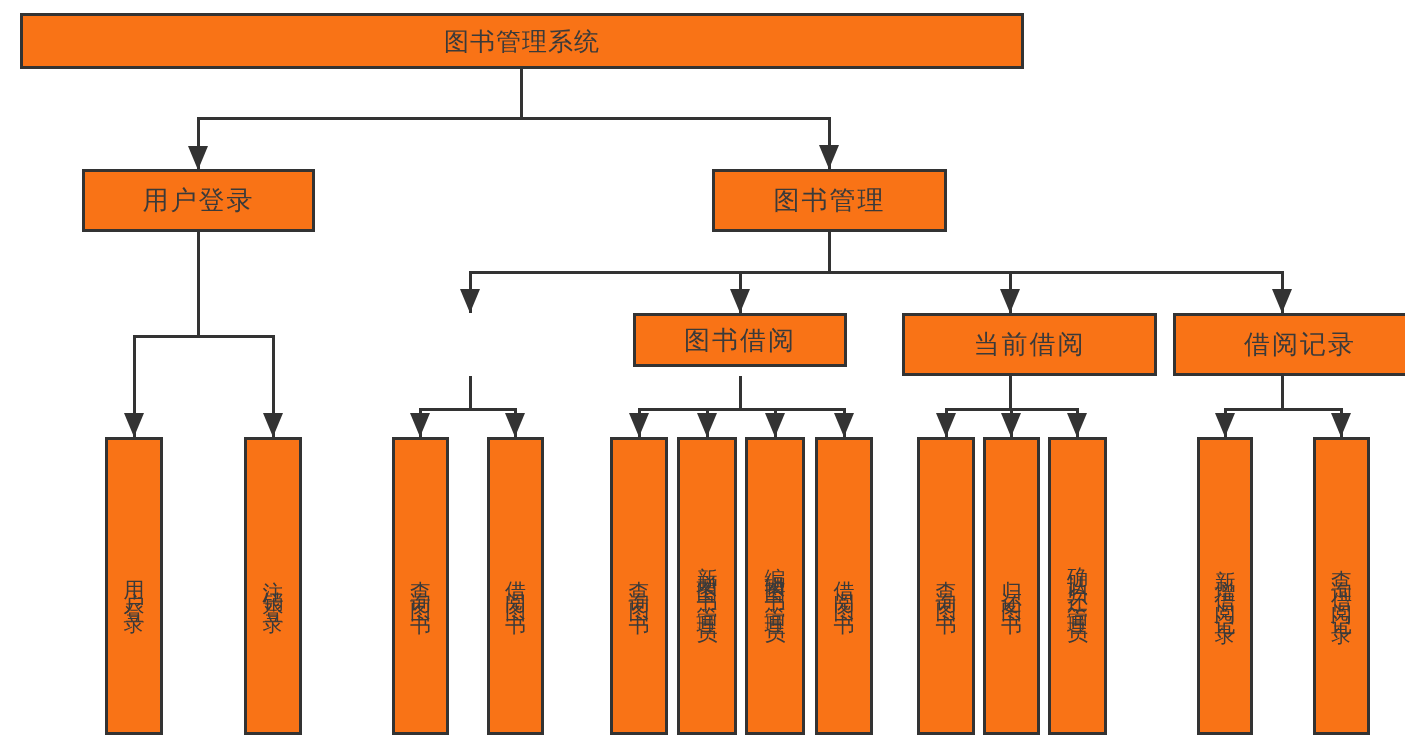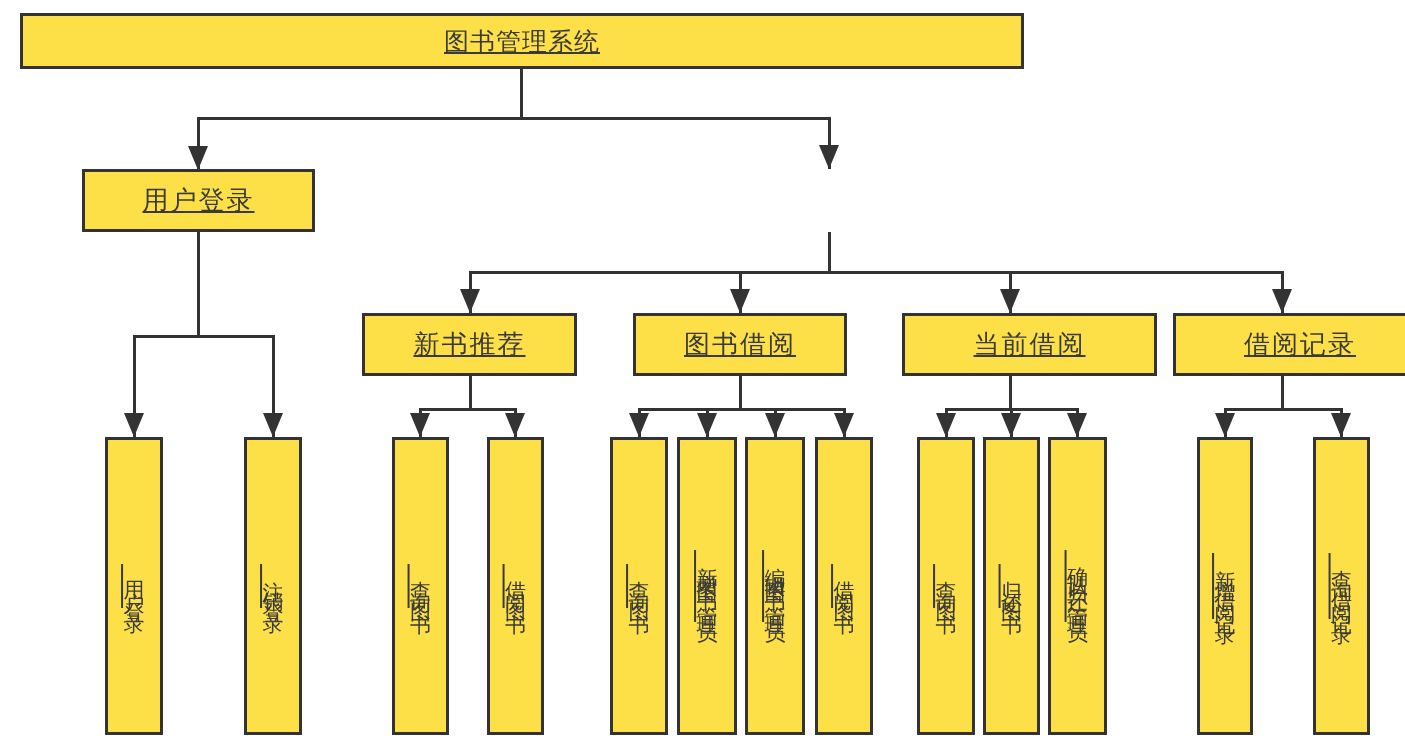--- a/index.html
+++ b/index.html
@@ -13,26 +13,25 @@
   #canvas{
     position:relative;
     width:1405px;height:747px;
     background:var(--background);
     font-family:"Liberation Sans","DejaVu Sans",sans-serif;
     color:var(--text);
     overflow:hidden;
   }
   .box{
     position:absolute;
-    background:#fde047;
+    background:#f97316;
     border:3px solid var(--border);
     box-sizing:border-box;
     display:flex;align-items:center;justify-content:center;
     z-index:2;
-    text-decoration:underline;
   }
   .hlabel{font-size:26px;letter-spacing:2px;white-space:nowrap;}
   .title-label{font-size:25px;letter-spacing:1px;white-space:nowrap;}
   .vtext{
     writing-mode:vertical-rl;
     text-orientation:mixed;
     font-size:21px;
     letter-spacing:11px;
     line-height:1.15;
     white-space:nowrap;
@@ -65,43 +64,43 @@
   <div class="vline" style="left:520px;top:69px;height:48px;"></div>
   <div class="hline" style="left:197px;top:117px;width:634px;"></div>
   <div class="vline" style="left:197px;top:117px;height:53px;"></div>
   <div class="arrow" style="left:188px;top:146px;"></div>
   <div class="vline" style="left:828px;top:117px;height:52px;"></div>
   <div class="arrow" style="left:819px;top:145px;"></div>
 
   <div class="box" style="left:82px;top:169px;width:233px;height:63px;">
     <span class="hlabel">用户登录</span>
   </div>
+  <div class="box" style="left:712px;top:169px;width:235px;height:63px;">
+    <span class="hlabel">图书管理</span>
+  </div>
 
   <div class="vline" style="left:197px;top:232px;height:103px;"></div>
   <div class="hline" style="left:133px;top:335px;width:142px;"></div>
   <div class="vline" style="left:133px;top:335px;height:102px;"></div>
   <div class="arrow" style="left:124px;top:413px;"></div>
   <div class="vline" style="left:272px;top:335px;height:102px;"></div>
   <div class="arrow" style="left:263px;top:413px;"></div>
 
   <div class="vline" style="left:828px;top:232px;height:39px;"></div>
   <div class="hline" style="left:469px;top:271px;width:815px;"></div>
   <div class="vline" style="left:469px;top:271px;height:42px;"></div>
   <div class="arrow" style="left:460px;top:289px;"></div>
   <div class="vline" style="left:739px;top:271px;height:42px;"></div>
   <div class="arrow" style="left:730px;top:289px;"></div>
   <div class="vline" style="left:1009px;top:271px;height:42px;"></div>
   <div class="arrow" style="left:1000px;top:289px;"></div>
   <div class="vline" style="left:1281px;top:271px;height:42px;"></div>
   <div class="arrow" style="left:1272px;top:289px;"></div>
 
-  <div class="box" style="left:362px;top:313px;width:215px;height:63px;">
-    <span class="hlabel">新书推荐</span>
-  </div>
-  <div class="box" style="left:633px;top:313px;width:214px;height:63px;">
+  <div class="box" style="left:633px;top:313px;width:214px;height:54px;">
     <span class="hlabel">图书借阅</span>
   </div>
   <div class="box" style="left:902px;top:313px;width:255px;height:63px;">
     <span class="hlabel">当前借阅</span>
   </div>
   <div class="box" style="left:1173px;top:313px;width:254px;height:63px;">
     <span class="hlabel">借阅记录</span>
   </div>
 
   <div class="vline" style="left:469px;top:376px;height:32px;"></div>

